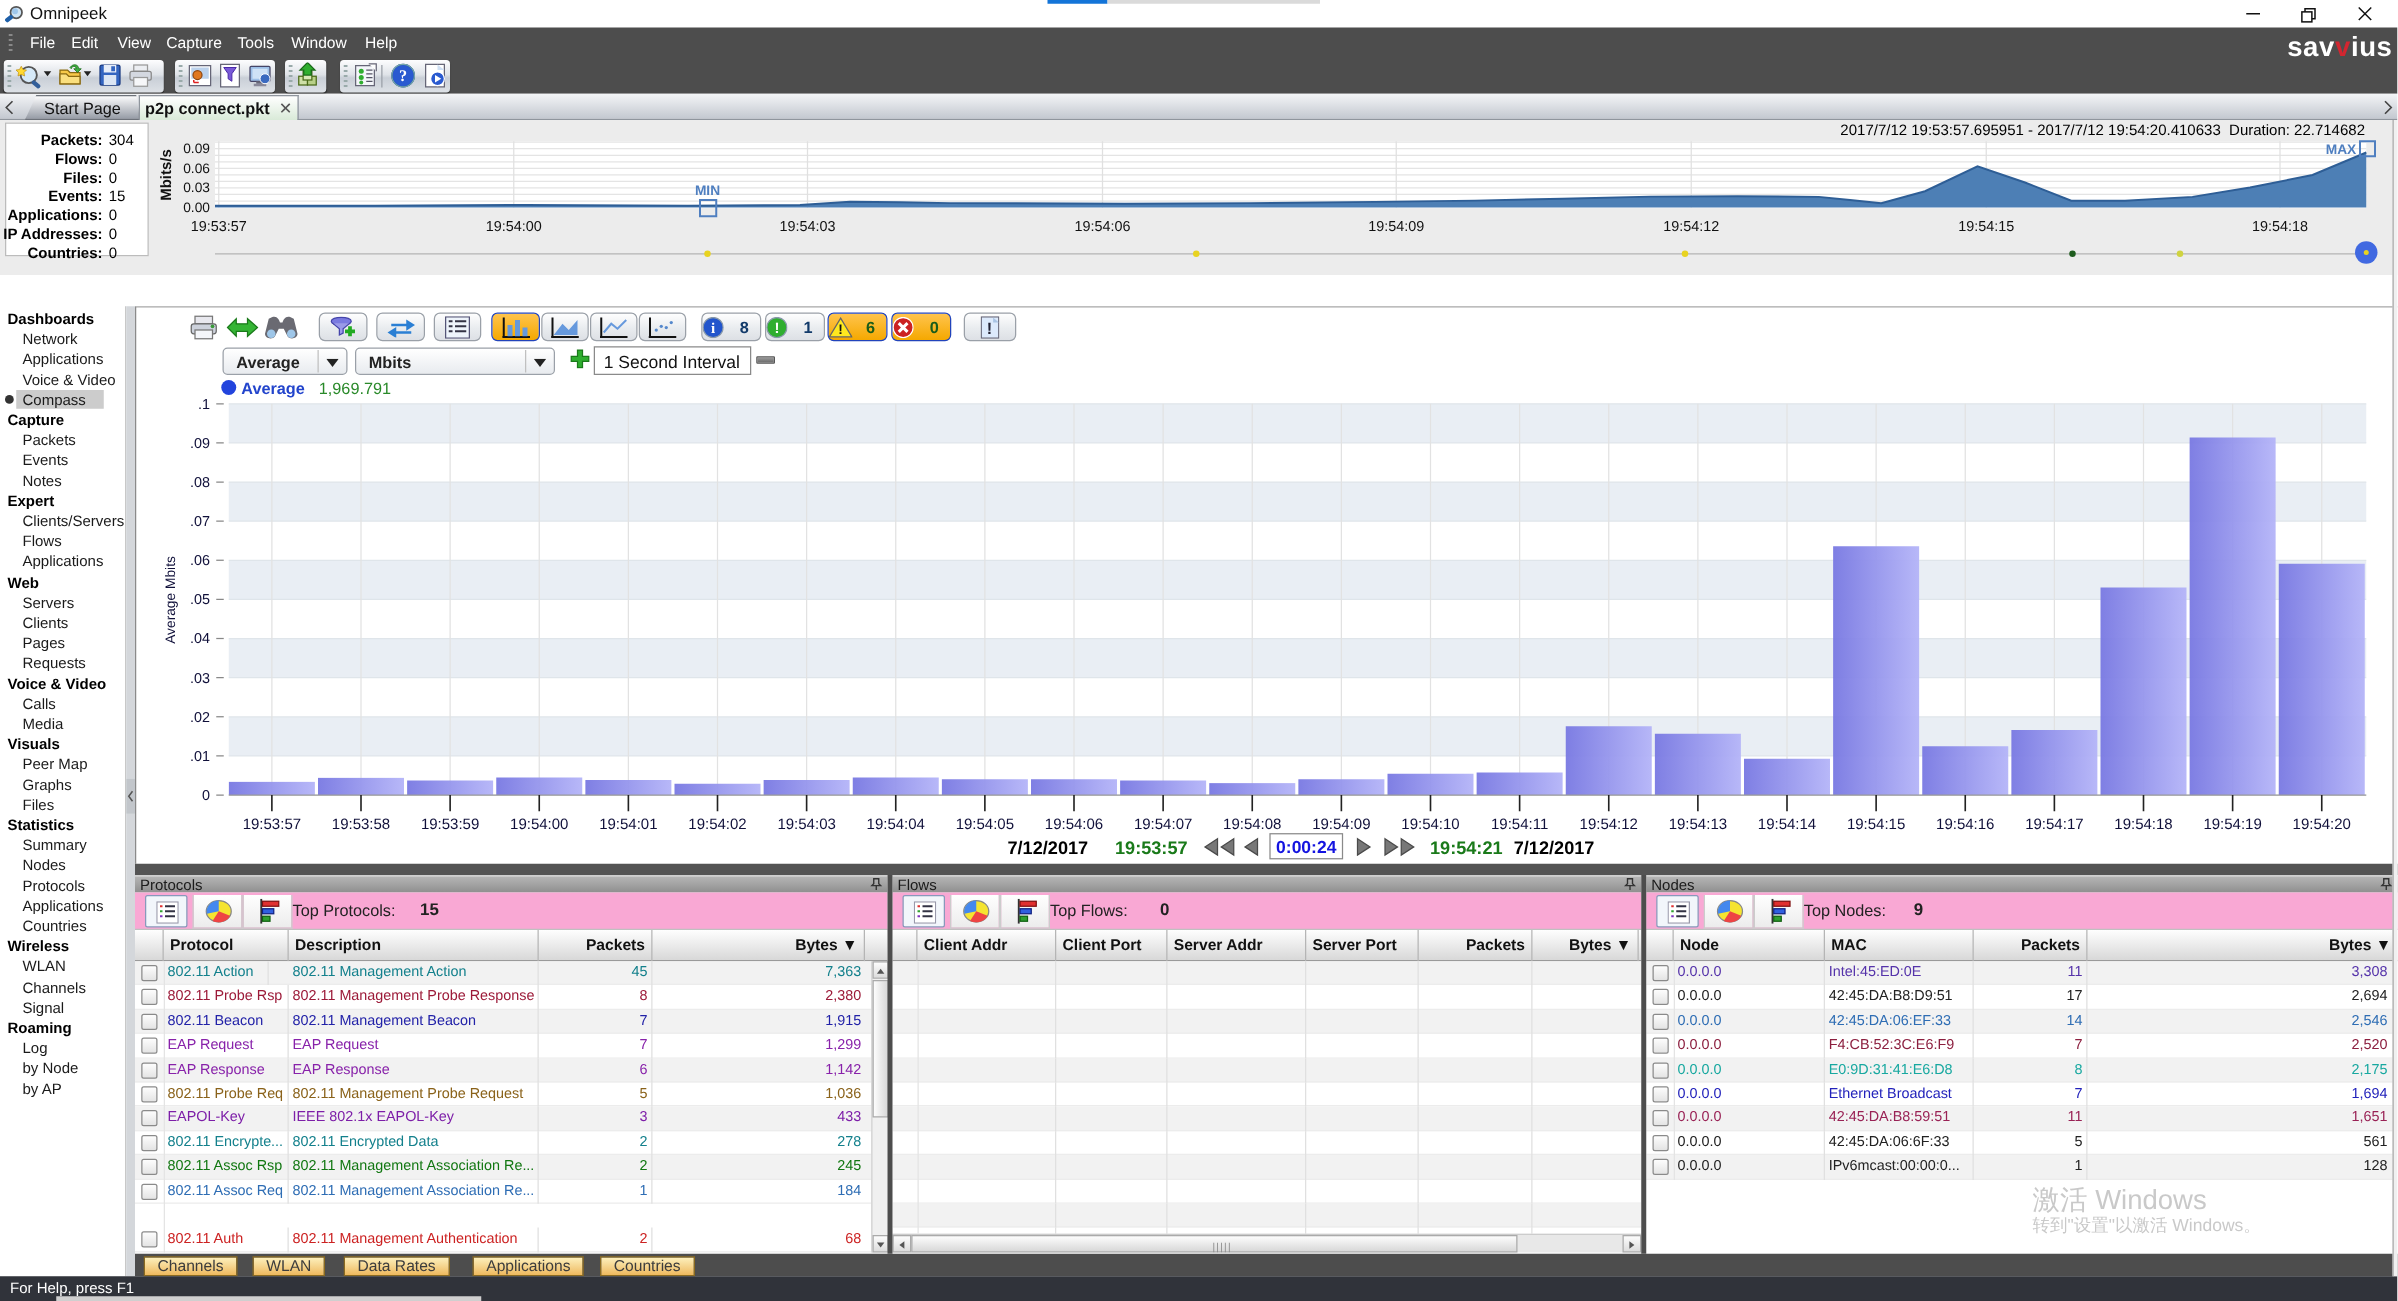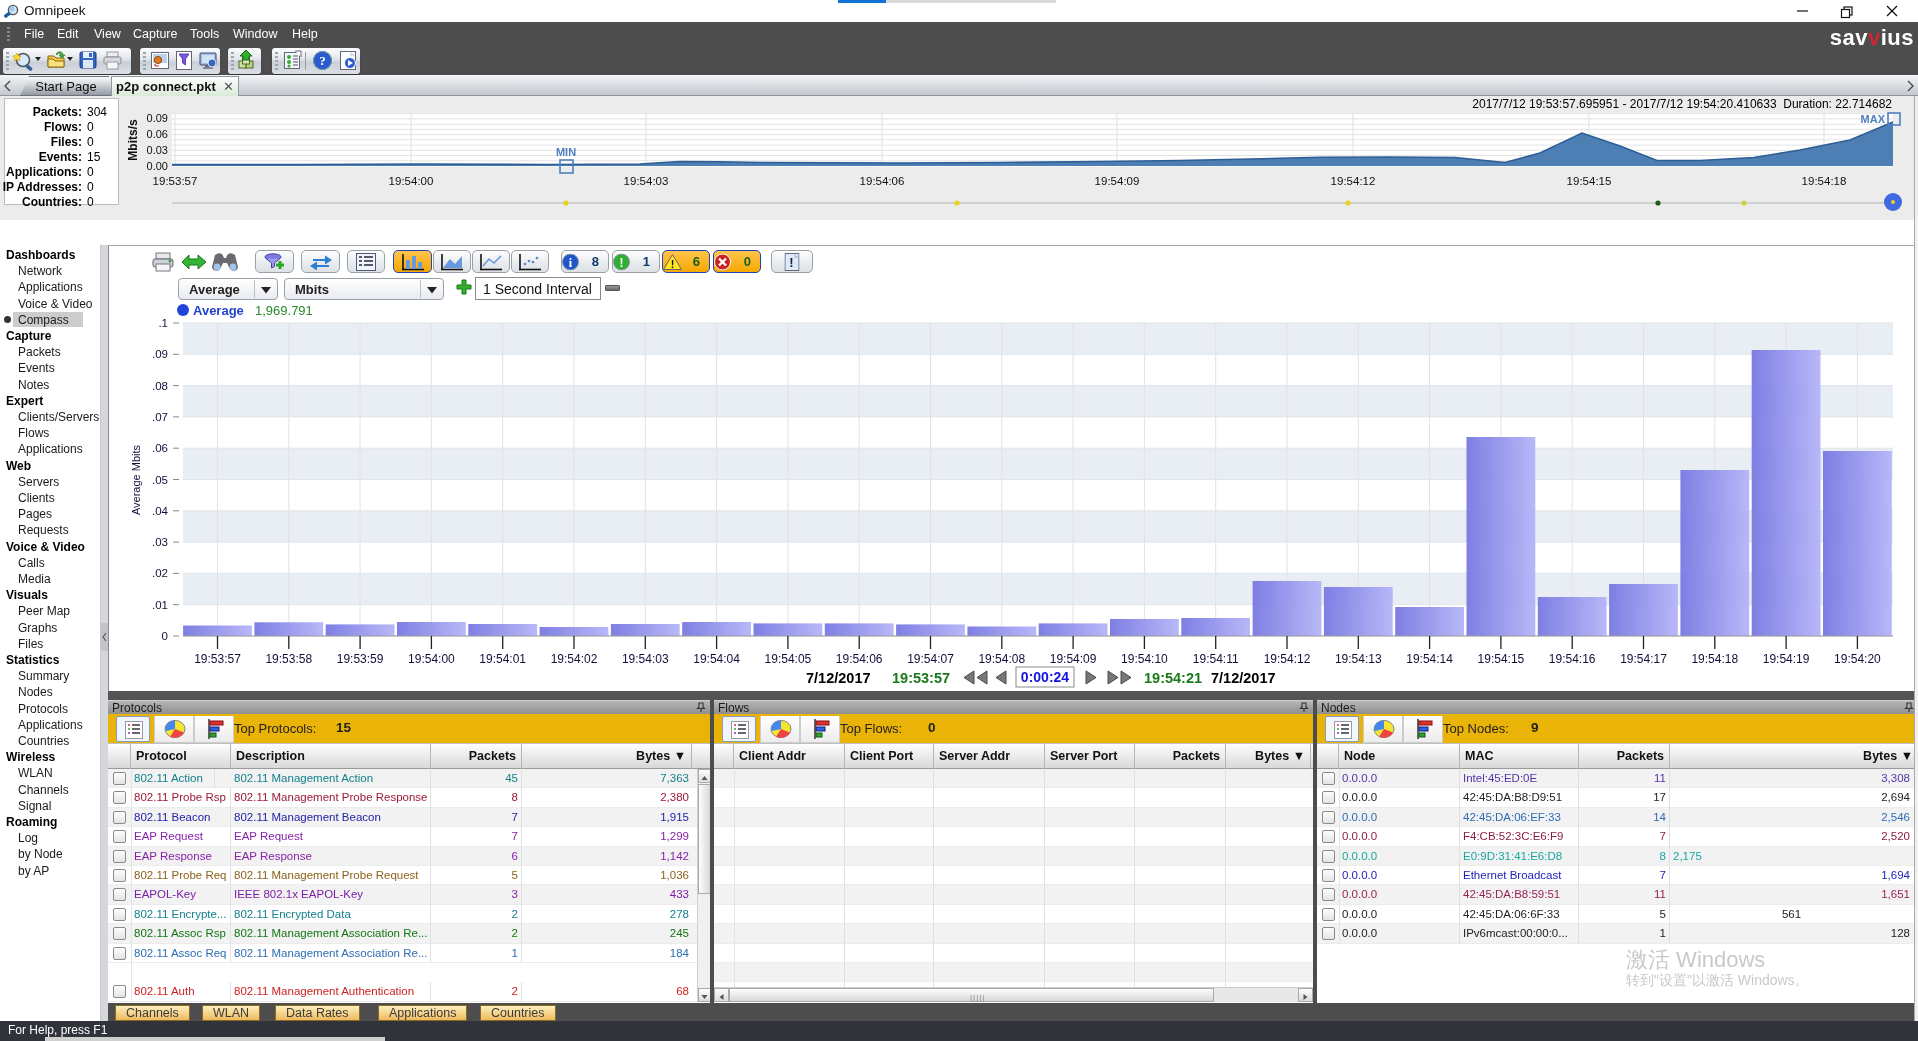--- a/index.html
+++ b/index.html
@@ -35,21 +35,21 @@
 
 #sidebar{left:0;top:245px;width:101px;height:776px;background:#fff;border-right:1px solid #c8c8c8}
 .tgrp{position:absolute;left:6px;font-weight:bold;font-size:12px;color:#000;white-space:nowrap}
 .titm{position:absolute;left:18px;font-size:12px;color:#1a1a1a;white-space:nowrap}
 #splitter{left:101px;top:245px;width:7px;height:776px;background:#d4d7db}
 #mainpanel{left:108px;top:245px;width:1810px;height:446px;background:#fff;border-left:1px solid #8a8a8a;border-top:1px solid #a8a8a8}
 #darkband{left:108px;top:691px;width:1810px;height:9px;background:#545454}
 
 .panel{position:absolute;top:700px;height:303px;background:#fff}
 .ptitle{position:absolute;left:0;top:0;width:100%;height:14px;background:linear-gradient(#b6b6b6,#8f8f8f);border-top:1px solid #cfcfcf;font-size:12px;color:#1b1b1b;padding-left:4px;line-height:14px}
-.ptool{position:absolute;left:0;top:14px;width:100%;height:30px;background:#eab308;border-bottom:1px solid #c0c0c0}
+.ptool{position:absolute;left:0;top:14px;width:100%;height:30px;background:#f9a8d4;border-bottom:1px solid #c0c0c0}
 .phead{position:absolute;left:0;top:44px;width:100%;height:25px;background:linear-gradient(#fefefe,#d8d8d8);border-bottom:1px solid #9a9a9a;font-weight:bold;font-size:12.5px;color:#111}
 .hcell{position:absolute;top:0;height:25px;line-height:25px;border-right:1px solid #b5b5b5;padding:0 5px;white-space:nowrap;overflow:hidden}
 .prows{position:absolute;left:0;top:69px;width:100%;bottom:0;overflow:hidden}
 .prow{position:absolute;left:0;width:100%;height:19.4px;font-size:11.5px;line-height:19.4px;white-space:nowrap}
 .prow.odd{background:#f2f2f2}
 .prow{border-bottom:1px solid #ececec}
 .cell{position:absolute;top:0;height:19.4px;overflow:hidden;padding:0 3px}
 .cb{position:absolute;left:5px;top:3px;width:13px;height:13px;border:1px solid #8a8a8a;background:linear-gradient(#fdfdfd,#e4e4e4);border-radius:2px}
 #gap1{left:710px;top:700px;width:4px;height:303px;background:#4d4d4d}
 #gap2{left:1313px;top:700px;width:4px;height:303px;background:#4d4d4d}
@@ -951,42 +951,42 @@
           <div class="cell" style="left:22px;width:121px;border-right:1px solid #e0e0e0">0.0.0.0</div>
           <div class="cell" style="left:143px;width:119px;border-right:1px solid #e0e0e0">F4:CB:52:3C:E6:F9</div>
           <div class="cell" style="left:262px;width:91px;text-align:right;border-right:1px solid #e0e0e0">7</div>
           <div class="cell" style="left:353px;width:243px;text-align:right">2,520</div>
         </div>
         <div class="prow odd" style="top:77.6px;color:#17a8a0">
           <span class="cb"></span>
           <div class="cell" style="left:22px;width:121px;border-right:1px solid #e0e0e0">0.0.0.0</div>
           <div class="cell" style="left:143px;width:119px;border-right:1px solid #e0e0e0">E0:9D:31:41:E6:D8</div>
           <div class="cell" style="left:262px;width:91px;text-align:right;border-right:1px solid #e0e0e0">8</div>
-          <div class="cell" style="left:353px;width:243px;text-align:left">2,175</div>
+          <div class="cell" style="left:353px;width:243px;text-align:right">2,175</div>
         </div>
         <div class="prow" style="top:97.0px;color:#2222bb">
           <span class="cb"></span>
           <div class="cell" style="left:22px;width:121px;border-right:1px solid #e0e0e0">0.0.0.0</div>
           <div class="cell" style="left:143px;width:119px;border-right:1px solid #e0e0e0">Ethernet Broadcast</div>
           <div class="cell" style="left:262px;width:91px;text-align:right;border-right:1px solid #e0e0e0">7</div>
           <div class="cell" style="left:353px;width:243px;text-align:right">1,694</div>
         </div>
         <div class="prow odd" style="top:116.4px;color:#992255">
           <span class="cb"></span>
           <div class="cell" style="left:22px;width:121px;border-right:1px solid #e0e0e0">0.0.0.0</div>
           <div class="cell" style="left:143px;width:119px;border-right:1px solid #e0e0e0">42:45:DA:B8:59:51</div>
           <div class="cell" style="left:262px;width:91px;text-align:right;border-right:1px solid #e0e0e0">11</div>
           <div class="cell" style="left:353px;width:243px;text-align:right">1,651</div>
         </div>
         <div class="prow" style="top:135.8px;color:#222222">
           <span class="cb"></span>
           <div class="cell" style="left:22px;width:121px;border-right:1px solid #e0e0e0">0.0.0.0</div>
           <div class="cell" style="left:143px;width:119px;border-right:1px solid #e0e0e0">42:45:DA:06:6F:33</div>
           <div class="cell" style="left:262px;width:91px;text-align:right;border-right:1px solid #e0e0e0">5</div>
-          <div class="cell" style="left:353px;width:243px;text-align:center">561</div>
+          <div class="cell" style="left:353px;width:243px;text-align:right">561</div>
         </div>
         <div class="prow odd" style="top:155.2px;color:#222222">
           <span class="cb"></span>
           <div class="cell" style="left:22px;width:121px;border-right:1px solid #e0e0e0">0.0.0.0</div>
           <div class="cell" style="left:143px;width:119px;border-right:1px solid #e0e0e0">IPv6mcast:00:00:0...</div>
           <div class="cell" style="left:262px;width:91px;text-align:right;border-right:1px solid #e0e0e0">1</div>
           <div class="cell" style="left:353px;width:243px;text-align:right">128</div>
         </div>
       </div>
     </div>

